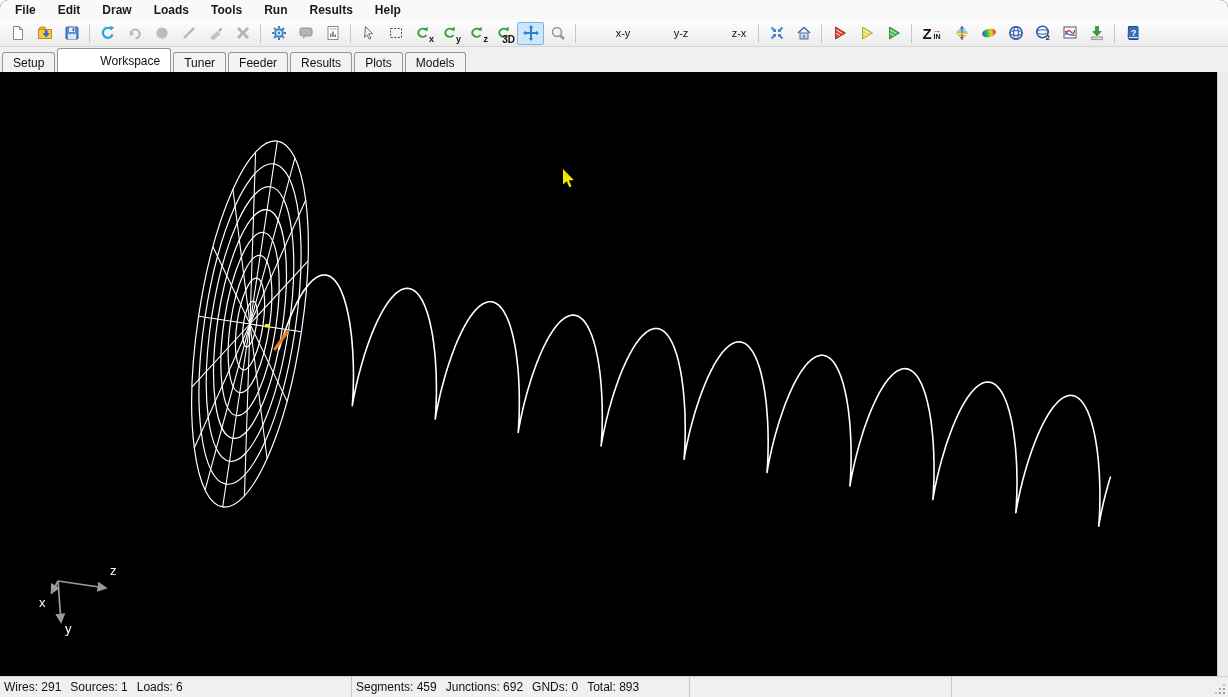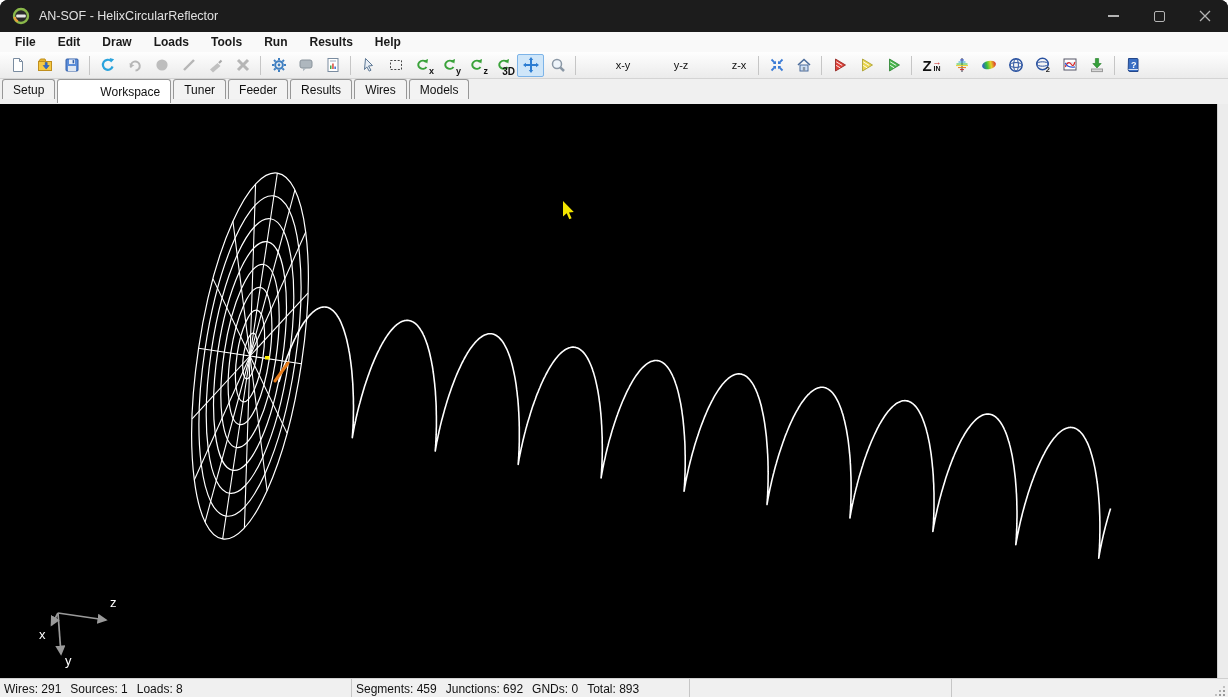--- a/index.html
+++ b/index.html
@@ -22,63 +22,40 @@
   .sep{width:1px;height:19px;background:#c6c6c6;margin:0 4px;flex:0 0 1px;}
   .txtbtn{font-size:11px;color:#111;width:30px;height:23px;display:flex;align-items:center;justify-content:center;flex:0 0 auto;margin-left:28px;}
   .rsub{position:absolute;right:2px;bottom:1px;font-size:9px;font-weight:bold;color:#111;line-height:9px;}
   .rsub.small{font-size:10px;}
   .zin{display:flex;align-items:flex-end;}
   .zbig{font-size:15px;font-weight:bold;color:#111;line-height:13px;}
   .zsub{display:flex;flex-direction:column;align-items:center;margin-left:1px;}
   .zarr{color:#cc2222;font-size:9px;line-height:5px;}
   .zin-sub{font-size:7px;font-weight:bold;color:#111;line-height:7px;}
   
-  .tabbar{height:25px;flex:0 0 25px;background:#f0f0f0;display:flex;padding-left:2px;}
+  .tabbar{height:25px;flex:0 0 25px;background:#f0f0f0;display:flex;align-items:flex-end;padding-left:2px;}
   .tab{height:19px;padding:0 10px;font-size:12px;color:#111;border:1px solid #979797;border-bottom:none;background:#f3f3f3;border-radius:3px 3px 0 0;margin-right:2px;display:flex;align-items:center;}
   .tab.active{height:23px;background:#ffffff;padding-left:42px;}
   
   .workspace{flex:1 1 auto;position:relative;background:#000;}
   .workspace svg{display:block;}
   .ws-right-strip{position:absolute;top:0;right:0;width:10px;height:100%;background:#ececec;border-left:1px solid #d0d0d0;}
   
   .statusbar{height:20px;flex:0 0 20px;background:#f0f0f0;border-top:1px solid #d0d0d0;display:flex;position:relative;}
   .sp{border-right:1px solid #c6c6c6;display:flex;gap:9px;align-items:center;padding-left:4px;font-size:12px;color:#111;box-sizing:border-box;}
   .sp.grow{flex:1;border-right:none;}
   .grip{position:absolute;right:2px;bottom:2px;width:12px;height:12px;}
   .grip::before{content:"";position:absolute;right:1px;bottom:1px;width:2px;height:2px;background:#9a9a9a;
     box-shadow:-4px 0 #9a9a9a,0 -4px #9a9a9a,-8px 0 #c0c0c0,0 -8px #c0c0c0,-4px -4px #b0b0b0;}
 </style>
 </head>
 <body>
 
 <div class="window">
 
-  <div class="titlebar">
-    <span class="appicon">
-      <svg width="18" height="18" viewBox="0 0 18 18">
-        <circle cx="9" cy="9" r="7" fill="#2a2a2a" stroke="#8ab84a" stroke-width="2.4"></circle>
-        <path d="M2.5 10a7 7 0 0 0 3.2 4.6" stroke="#e8a03a" stroke-width="2.4" fill="none"></path>
-        <rect x="4.2" y="7.4" width="9.6" height="3.2" rx="1" fill="#e8e8e8"></rect>
-      </svg>
-    </span>
-    <span class="wtitle">AN-SOF - HelixCircularReflector</span>
-    <div class="wincontrols">
-      <div class="winbtn">
-          <div class="glyph-min"></div>
-        </div>
-      <div class="winbtn">
-          <div class="glyph-max"></div>
-        </div>
-      <div class="winbtn">
-        <svg width="12" height="12">
-            <path d="M1 1L11 11M11 1L1 11" stroke="#b4b4b4" stroke-width="1.3"></path>
-          </svg>
-      </div>
-    </div>
-  </div>
 
   <div class="menubar" id="menubar">
       <div class="mi">File</div>
       <div class="mi">Edit</div>
       <div class="mi">Draw</div>
       <div class="mi">Loads</div>
       <div class="mi">Tools</div>
       <div class="mi">Run</div>
       <div class="mi">Results</div>
       <div class="mi">Help</div>
@@ -346,21 +323,21 @@
       </svg>
     </div>
   </div>
 
   <div class="tabbar" id="tabbar">
       <div class="tab">Setup</div>
       <div class="tab active">Workspace</div>
       <div class="tab">Tuner</div>
       <div class="tab">Feeder</div>
       <div class="tab">Results</div>
-      <div class="tab">Wires</div>
+      <div class="tab">Plots</div>
       <div class="tab">Models</div>
     </div>
 
   <div class="workspace">
     <svg id="ws" width="1228" height="574">
         <defs>
           <marker id="ah" markerWidth="7" markerHeight="7" refX="5" refY="3" orient="auto">
             <path d="M0 0L6 3L0 6Z" fill="#9a9a9a"></path>
           </marker>
         </defs>
@@ -403,21 +380,21 @@
         <text x="110" y="503" fill="#ffffff" font-size="13" font-family="Liberation Sans, sans-serif">z</text>
         <path d="M563 97 L563 112.5 L566.7 109.3 L569.3 115.2 L571.6 114.2 L569 108.4 L573.8 108 Z" fill="#f2e400"></path>
       </svg>
     <div class="ws-right-strip"></div>
   </div>
 
   <div class="statusbar">
     <div class="sp" style="width:352px">
       <span>Wires: 291</span>
       <span>Sources: 1</span>
-      <span>Loads: 8</span>
+      <span>Loads: 6</span>
     </div>
     <div class="sp" style="width:338px">
       <span>Segments: 459</span>
       <span>Junctions: 692</span>
       <span>GNDs: 0</span>
       <span>Total: 893</span>
     </div>
     <div class="sp" style="width:262px"></div>
     <div class="sp grow">
       <div class="grip"></div>

